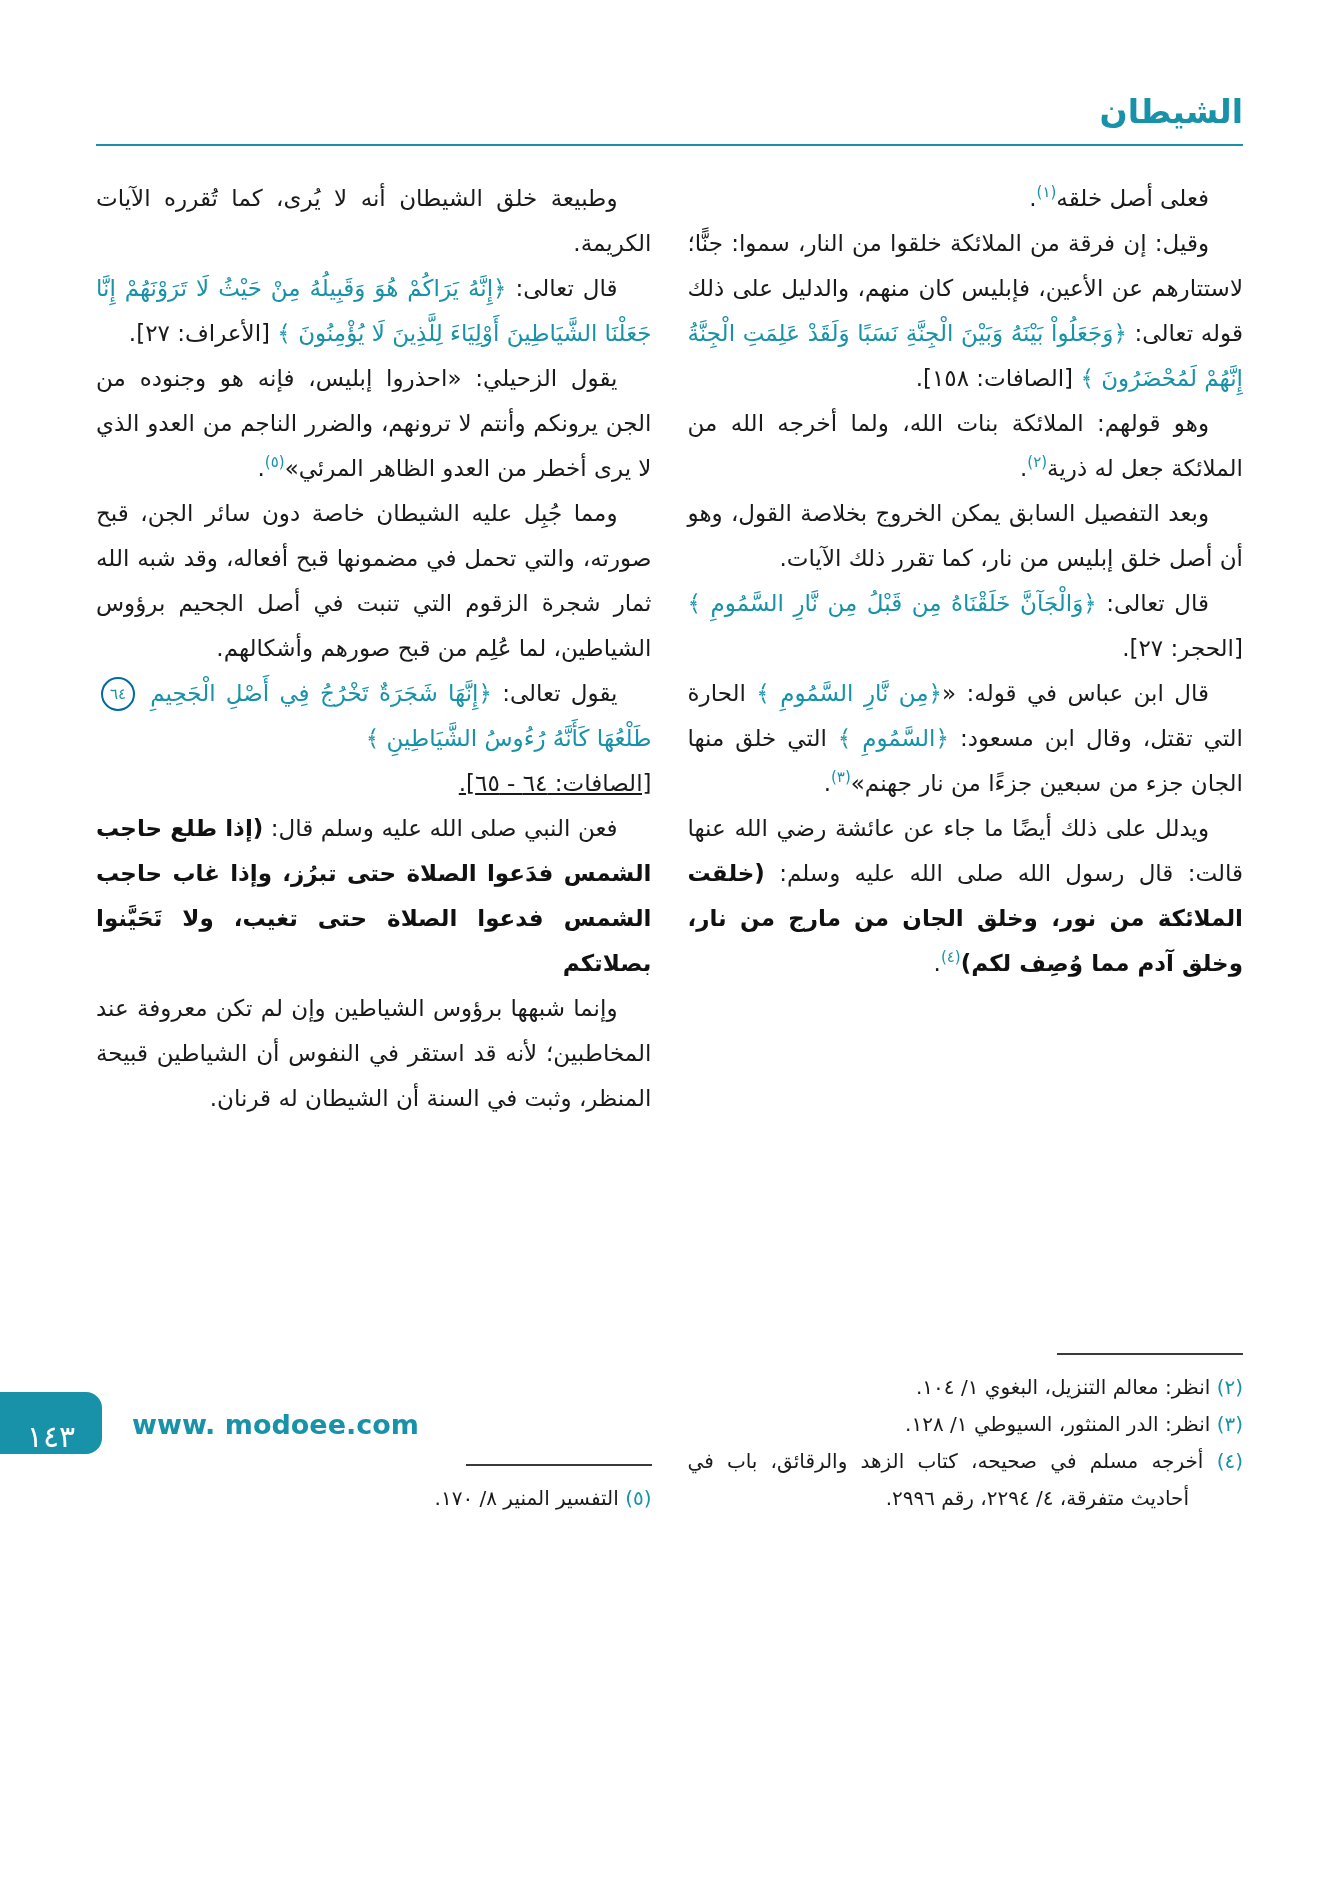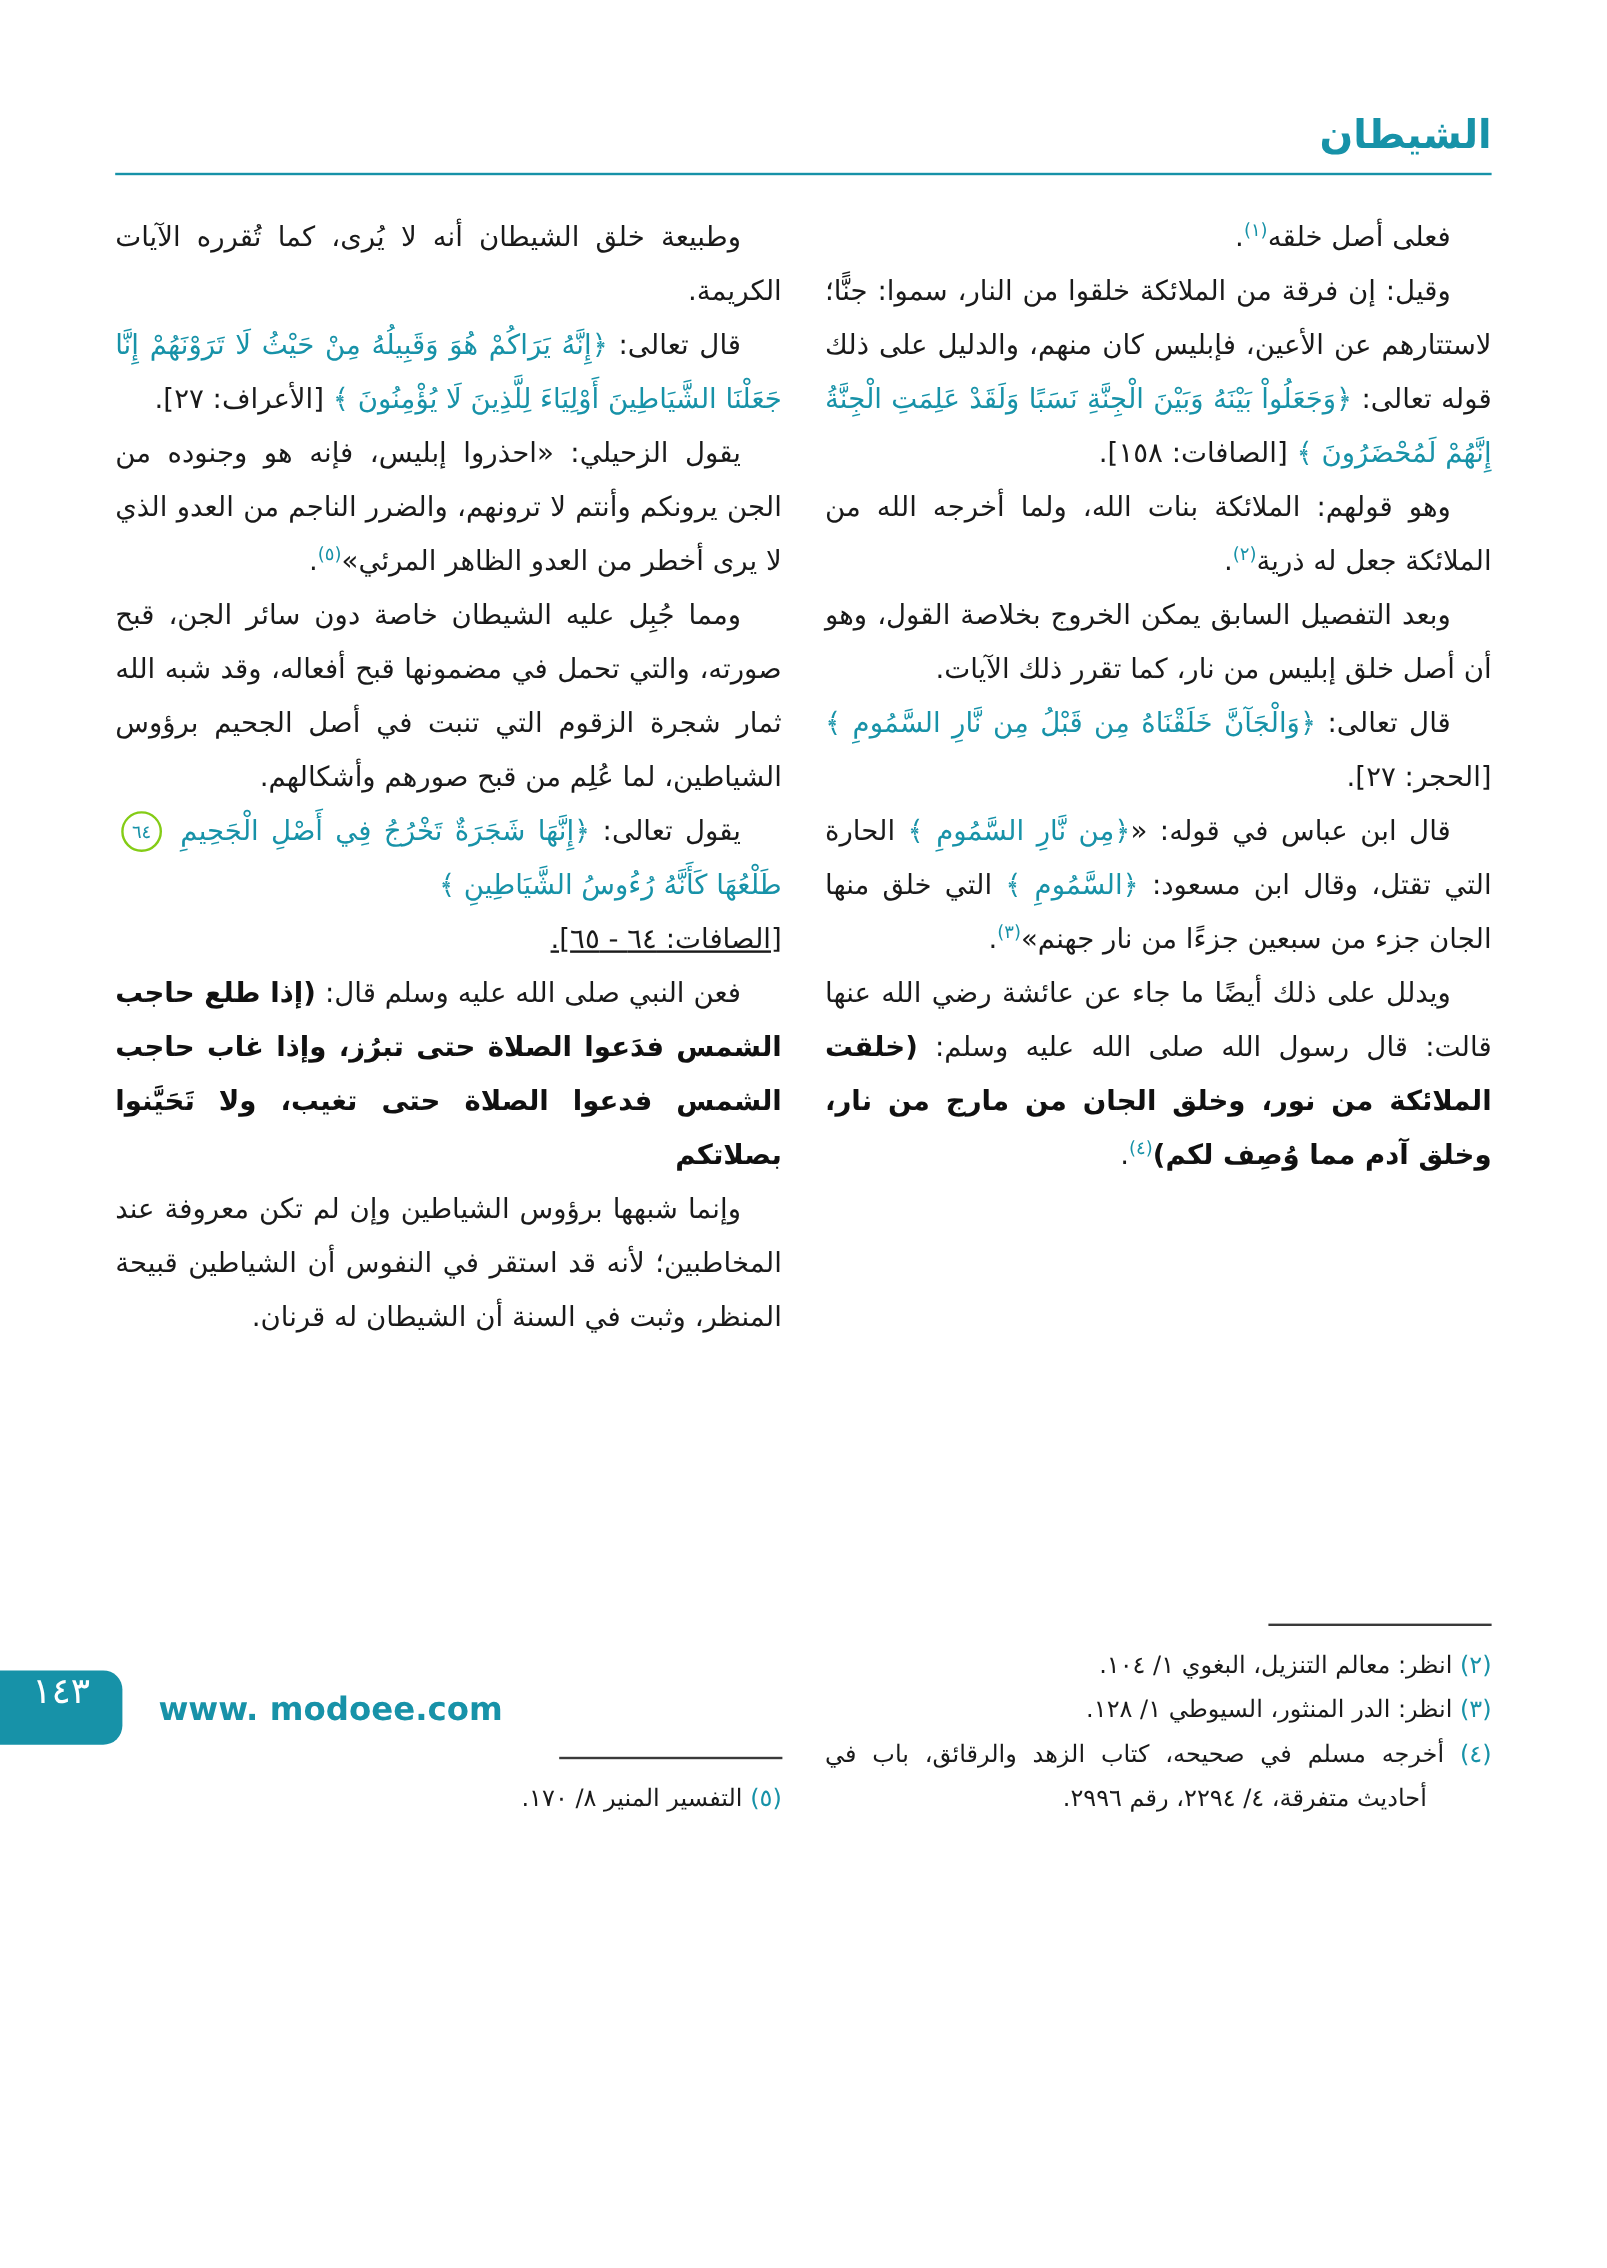--- a/index.html
+++ b/index.html
@@ -62,21 +62,21 @@
     font-size: 15px;
     line-height: 0;
     vertical-align: super;
   }
   .seg-aya {
     display: inline-flex;
     align-items: center;
     justify-content: center;
     width: 30px;
     height: 30px;
-    border: 2px solid #84cc16;
+    border: 2px solid #0369a1;
     border-radius: 50%;
     font-size: 15px;
     color: #1792a8;
     margin: 0 5px;
     vertical-align: middle;
     text-indent: 0;
   }
   
   .footnotes {
     margin-top: auto;
@@ -99,21 +99,21 @@
   
   .page-tab {
     position: absolute;
     left: 0;
     bottom: 32px;
     width: 102px;
     height: 62px;
     background: #1792a8;
     border-radius: 0 16px 16px 0;
     display: flex;
-    align-items: flex-start;
+    align-items: flex-end;
     justify-content: center;
     color: #ffffff;
     font-size: 30px;
   }
   .website {
     position: absolute;
     left: 132px;
     bottom: 46px;
     color: #1792a8;
     font-weight: bold;

